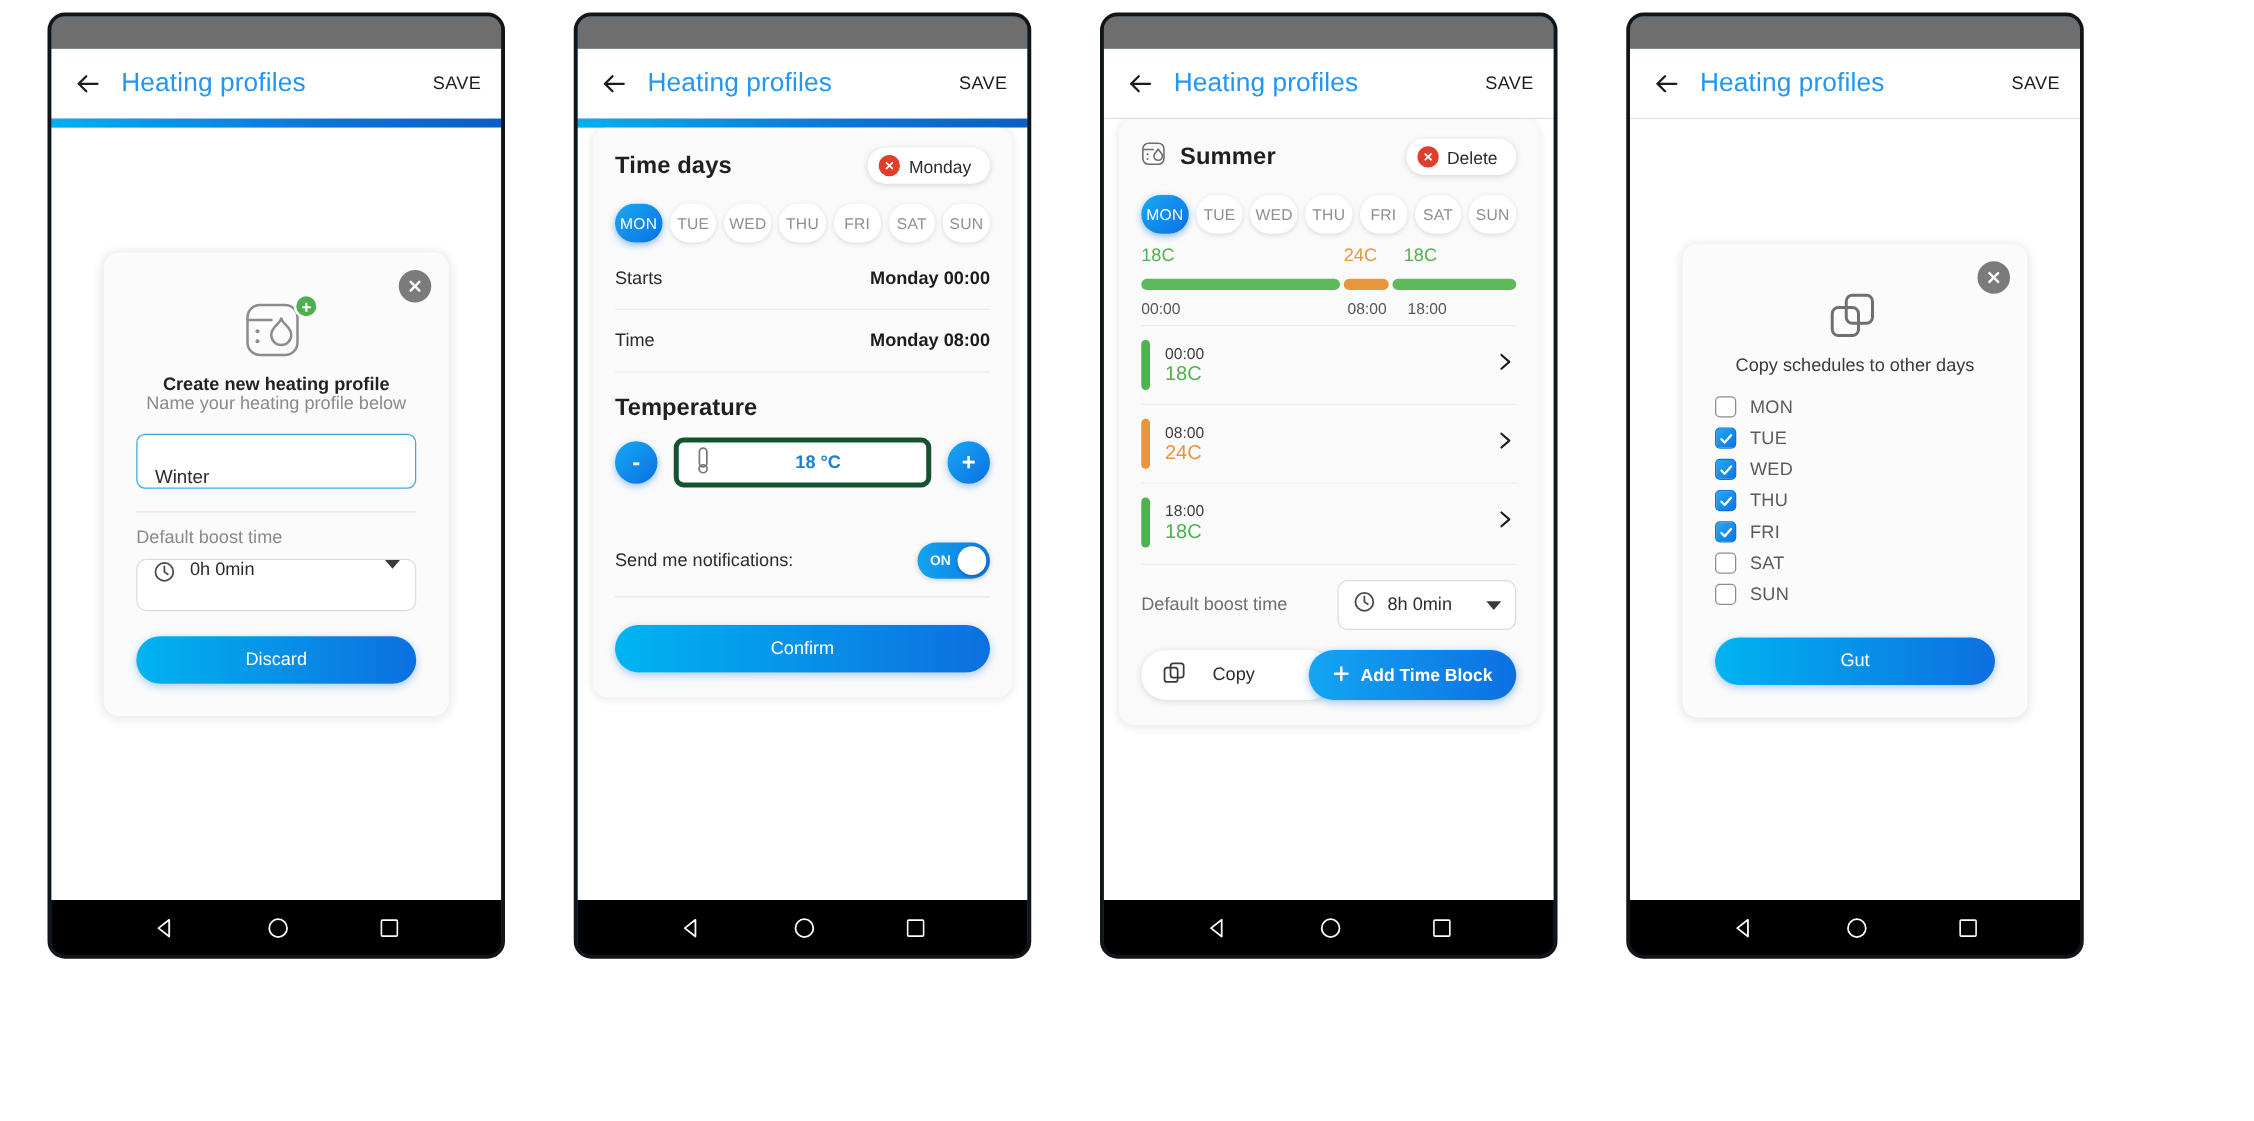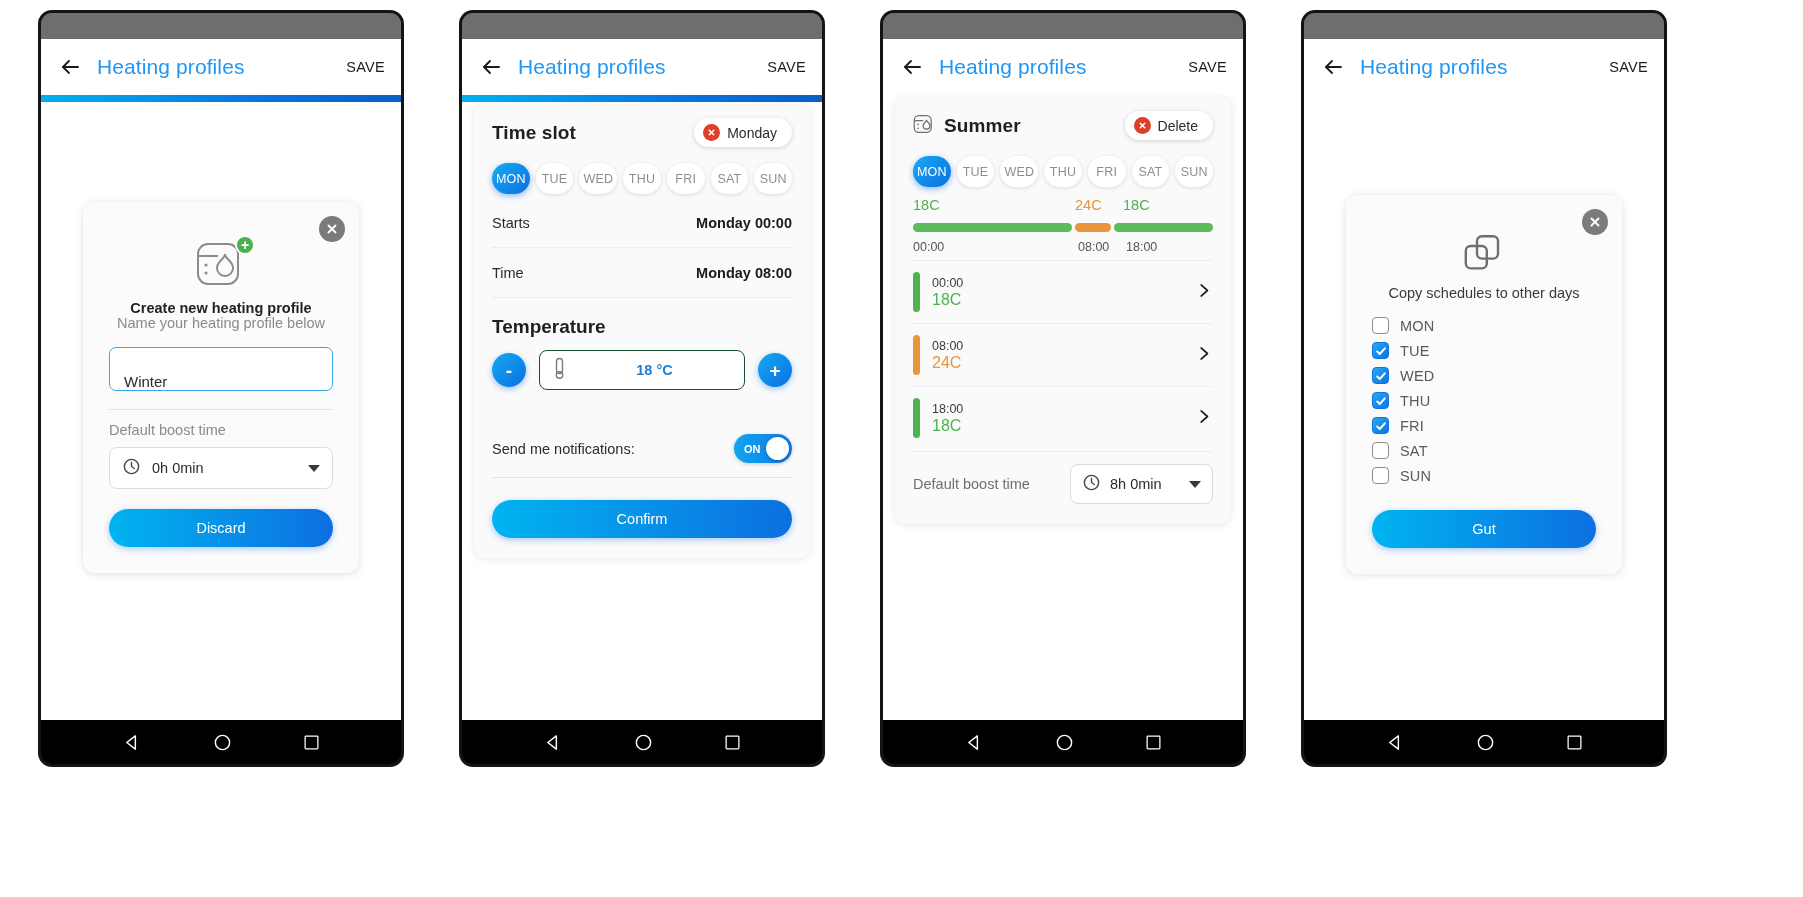--- a/index.html
+++ b/index.html
@@ -139,21 +139,21 @@
     font-size: 14.5px; color: #8a8a8a;
     text-align: left;
     margin-top: 12px;
   }
   .select-box {
     margin-top: 9px;
     height: 42px;
     border: 1px solid #dcdcdc;
     border-radius: 8px;
     background: #fff;
-    display: flex; align-items: center;
+    display: flex; align-items: flex-start;
     padding: 0 12px;
     gap: 11px;
   }
   .select-val { font-size: 14.5px; color: #2b2b2b; flex: 1; text-align: left; }
   .caret { width: 0; height: 0; border-left: 6px solid transparent; border-right: 6px solid transparent; border-top: 7px solid #3a3a3a; }
   .primary-btn {
     margin-top: 20px;
     height: 38px;
     border-radius: 19px;
     background: linear-gradient(90deg, #00b4f0 0%, #0d6fe0 100%);
@@ -224,21 +224,21 @@
   .round-btn {
     width: 34px; height: 34px; border-radius: 50%;
     background: linear-gradient(135deg, #15a9f3 0%, #0b6fe2 100%);
     color: #fff; font-size: 19px; font-weight: 600;
     display: flex; align-items: center; justify-content: center;
     flex: none; line-height: 1;
     box-shadow: 0 2px 6px rgba(11,111,226,.4);
   }
   .temp-box {
     flex: 1; height: 40px;
-    background: #fff; border: 1px solid #14532d; border-radius: 8px;
+    background: #fff; border: 4px solid #14532d; border-radius: 8px;
     display: flex; align-items: center; gap: 10px;
     padding: 0 12px;
     position: relative;
   }
   .temp-val {
     flex: 1; text-align: center;
     color: #1b7fd8; font-weight: 700; font-size: 14.5px;
   }
   .notif-row {
     display: flex; align-items: center; justify-content: space-between;
@@ -430,21 +430,21 @@
           </svg>
       </span>
       <span class="appbar-title">Heating profiles</span>
       <span class="save-btn">SAVE</span>
     </div>
     <div class="progressline"></div>
     <div class="screen">
 
       <div class="sheet">
         <div class="sheet-head">
-          <span class="sheet-title">Time slot</span>
+          <span class="sheet-title">Time days</span>
           <span class="action-pill">
             <span class="red-x">
               <svg width="9" height="9" viewBox="0 0 12 12" stroke="#fff" stroke-width="2" stroke-linecap="round">
                   <line x1="3" y1="3" x2="9" y2="9"></line>
                   <line x1="9" y1="3" x2="3" y2="9"></line>
                 </svg>
             </span>
             <span>Monday</span>
           </span>
         </div>
@@ -622,20 +622,40 @@
               <svg width="19" height="19" viewBox="0 0 24 24" fill="none" stroke="#4a4a4a" stroke-width="1.8">
                   <circle cx="12" cy="12" r="9"></circle>
                   <polyline points="12,6.5 12,12 15.5,14.5" stroke-linecap="round"></polyline>
                 </svg>
             </span>
             <span class="select-val">8h 0min</span>
             <span class="caret"></span>
           </span>
         </div>
 
+        <div class="btn-row">
+          <span class="copy-btn">
+            <span>
+              <svg width="21" height="21" viewBox="0 0 24 24" fill="none" stroke="#3a3a3a" stroke-width="1.6">
+                <rect x="3" y="7" width="12" height="13" rx="2.5"></rect>
+                  <rect x="8.5" y="3" width="12" height="13" rx="2.5"></rect>
+              </svg>
+            </span>
+            <span>Copy</span>
+          </span>
+          <span class="add-btn">
+            <span>
+              <svg width="14" height="14" viewBox="0 0 14 14" stroke="#fff" stroke-width="2" stroke-linecap="round">
+                  <line x1="7" y1="2" x2="7" y2="12"></line>
+                  <line x1="2" y1="7" x2="12" y2="7"></line>
+                </svg>
+            </span>
+            <span>Add Time Block</span>
+          </span>
+        </div>
       </div>
 
     </div>
     <div class="navbar">
       <span class="nav-ico">
           <svg width="19" height="19" viewBox="0 0 20 20" fill="none" stroke="#fff" stroke-width="1.5" stroke-linejoin="round">
             <polygon points="13,3 4,10 13,17"></polygon>
           </svg>
         </span>
       <span class="nav-ico">

